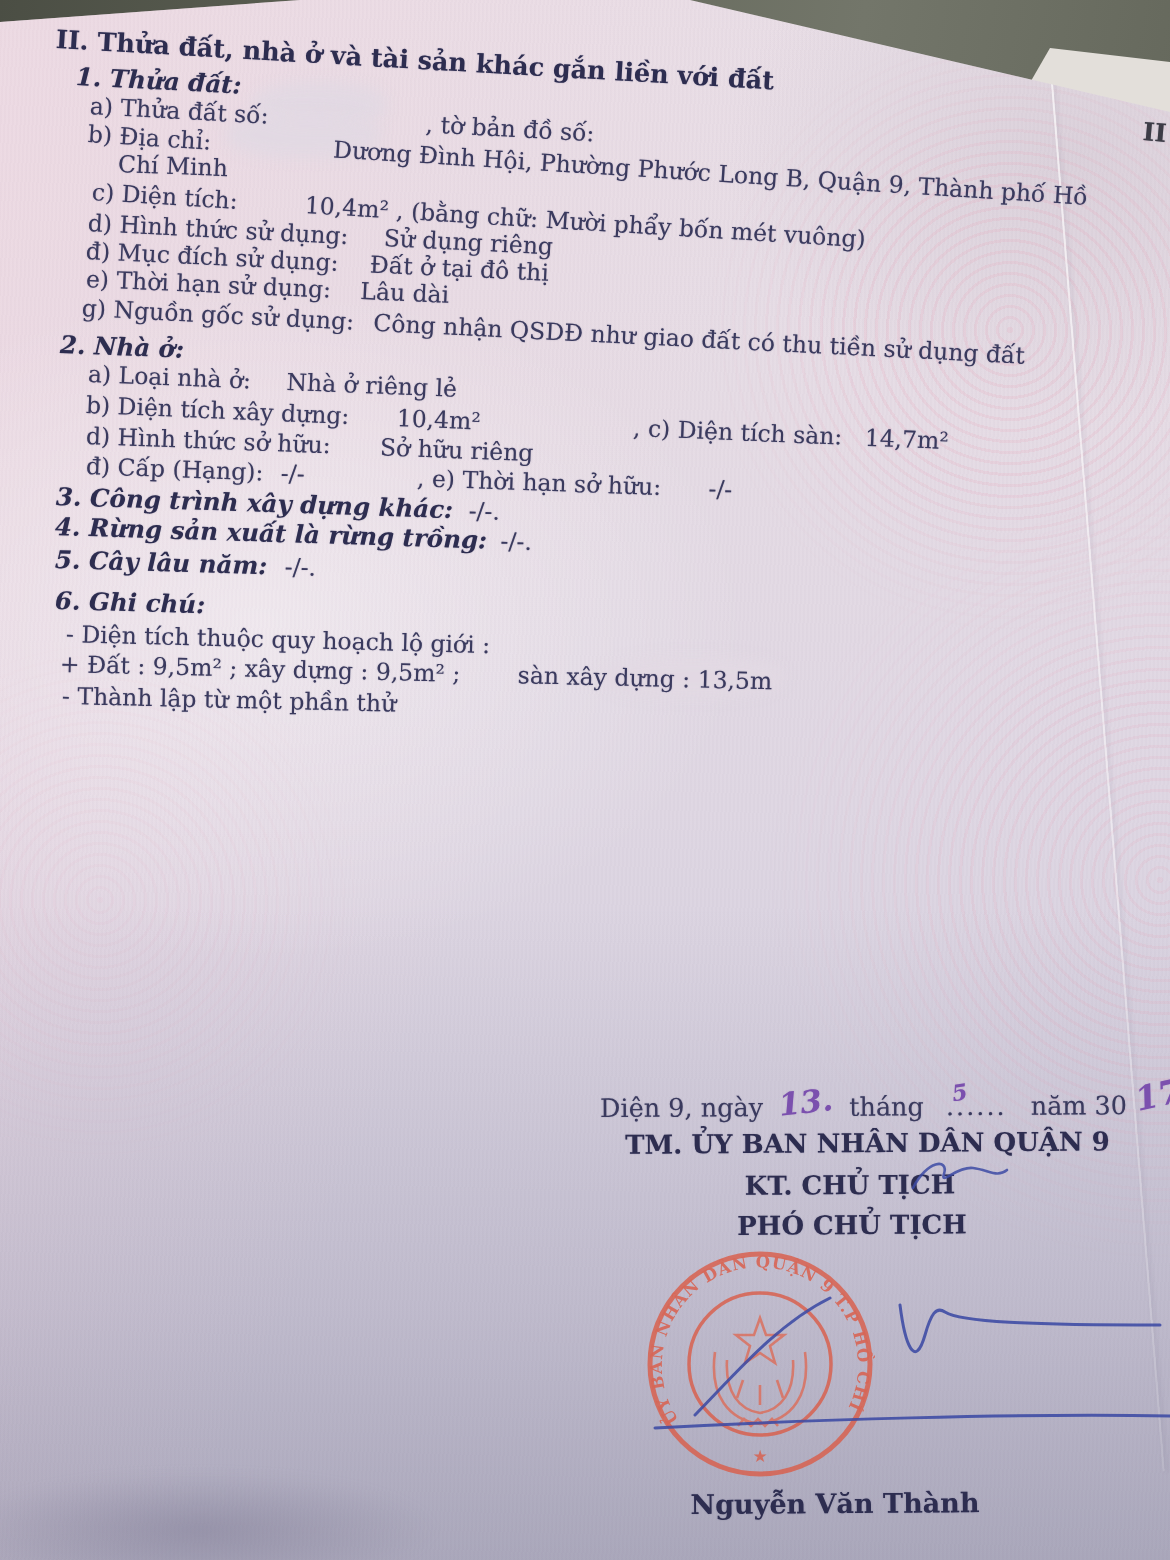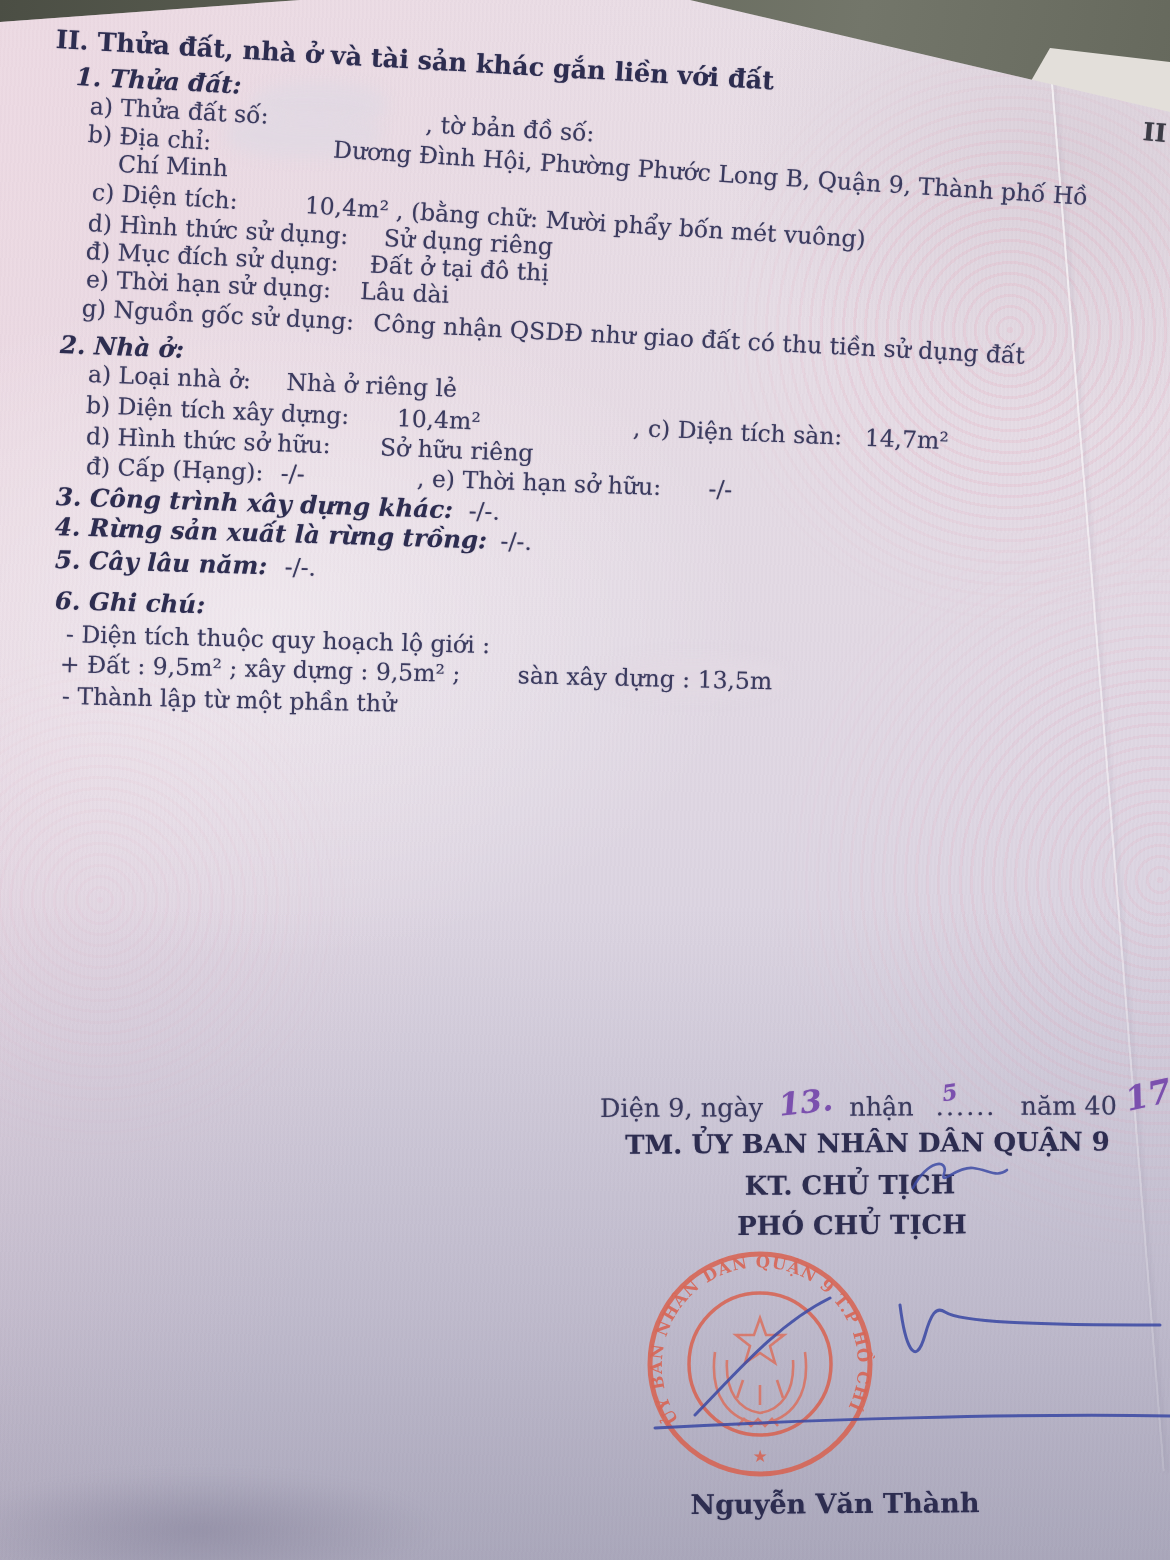--- a/index.html
+++ b/index.html
@@ -161,23 +161,23 @@
   <div class="ln" style="left:66px;top:620px;transform:rotate(1.5deg);">-  Diện tích thuộc quy hoạch lộ giới :</div>
   <div class="ln" style="left:60px;top:650px;transform:rotate(1.4deg);">
     <span class="seg">+ Đất : 9,5m² ; xây dựng : 9,5m² ;</span>
     <span class="seg" style="margin-left:50px;">sàn xây dựng : 13,5m</span>
   </div>
   <div class="ln" style="left:62px;top:682px;transform:rotate(1.3deg);">- Thành lập từ một phần thử</div>
 
   <div class="ln" style="left:600px;top:1086px;font-size:25.5px;transform:rotate(-0.3deg);">
     <span class="seg">Diện 9, ngày</span>
     <span class="seg hw" style="font-size:31px;margin-left:8px;transform:rotate(-6deg) translateY(-3px);">13.</span>
-    <span class="seg" style="margin-left:8px;">nhận</span>
+    <span class="seg" style="margin-left:8px;">tháng</span>
     <span class="seg" style="margin-left:14px;letter-spacing:2px;position:relative;"><span>......</span><span class="hw" style="position:absolute;left:6px;top:-12px;font-size:22px;transform:rotate(-8deg);">5</span></span>
-    <span class="seg" style="margin-left:16px;">năm 40</span>
+    <span class="seg" style="margin-left:16px;">năm 30</span>
     <span class="seg hw" style="font-size:33px;margin-left:2px;transform:rotate(-12deg) translateY(-8px);">17</span>
   </div>
 
   <div class="ln b ctr" style="left:600px;top:1130px;width:535px;font-size:26px;white-space:nowrap;transform:rotate(-0.4deg);">TM. ỦY BAN NHÂN DÂN QUẬN 9</div>
   <div class="ln b ctr" style="left:580px;top:1172px;width:540px;font-size:26px;transform:rotate(-0.4deg);">KT. CHỦ TỊCH</div>
   <div class="ln b ctr" style="left:582px;top:1212px;width:540px;font-size:26px;transform:rotate(-0.4deg);">PHÓ CHỦ TỊCH</div>
 
   <svg class="stampwrap" style="left:635px;top:1240px;" width="250" height="240" viewBox="0 0 250 240">
     <g fill="none" stroke="#d95f4c" stroke-width="5" opacity="0.9">
       <circle cx="125" cy="124" r="110"></circle>

